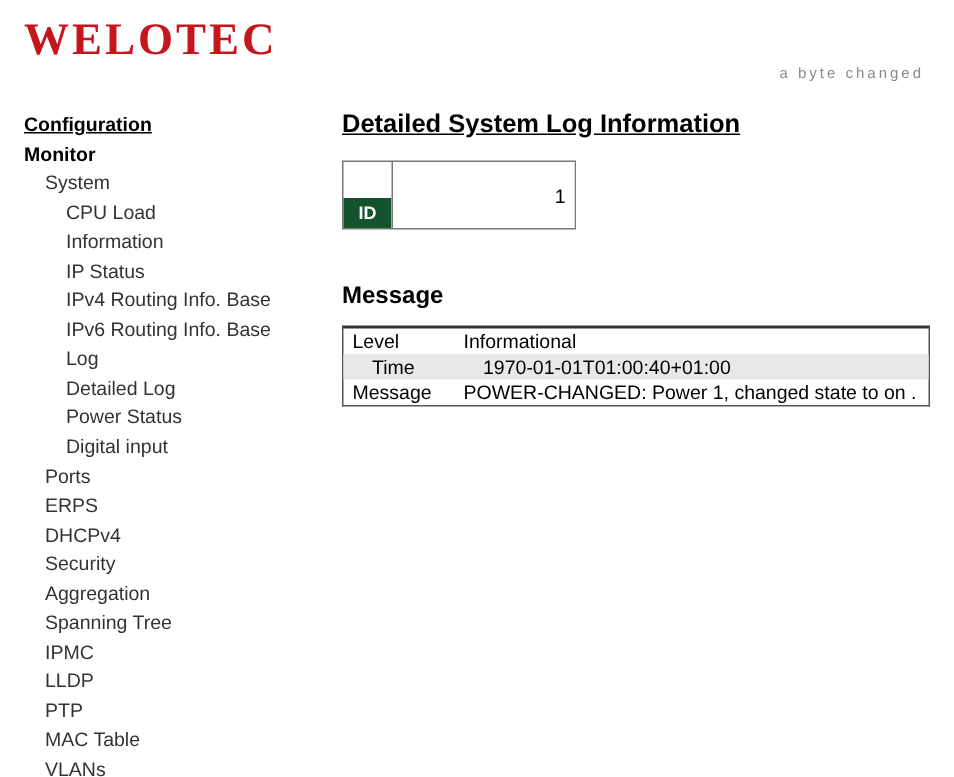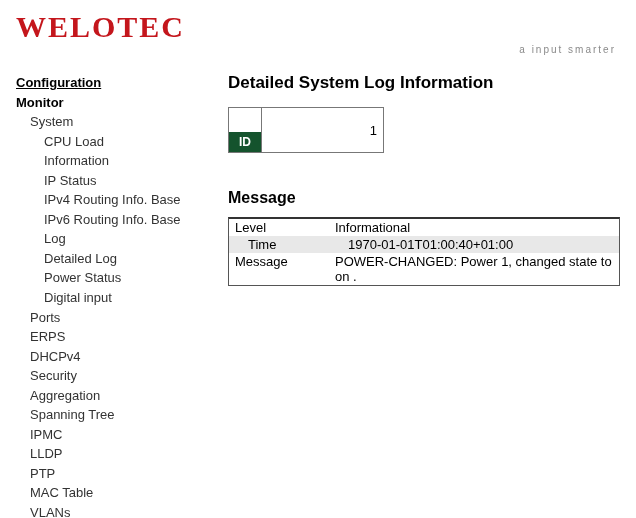--- a/index.html
+++ b/index.html
@@ -65,20 +65,21 @@
   .indent-2 { padding-left: 28px; }
 
   .main {
     flex: 1;
     padding-left: 20px;
   }
   .page-title {
     font-size: 17px;
     font-weight: bold;
     margin: 0 0 14px 0;
+    text-decoration: underline;
   }
   .id-row {
     display: flex;
     align-items: stretch;
     border: 1px solid #777;
     width: 156px;
   }
   .id-label {
     background: #14532d;
     color: #fff;
@@ -106,35 +107,34 @@
   }
   .msg-table {
     border: 1px solid #555;
     border-top: 2px solid #333;
     width: 100%;
     font-size: 13px;
   }
   .msg-row {
     display: flex;
     padding: 1px 6px;
-    gap: 26px;
   }
   .msg-row.alt { background: #e8e8e8; padding-left: 19px; }
   .msg-key {
     width: 74px;
     flex: 0 0 74px;
   }
   .msg-val { flex: 1; }
 </style>
 </head>
 <body>
 
 <div class="logo">
   <div class="logo-text">WELOTEC</div>
-  <div class="logo-tag">a input smarter</div>
+  <div class="logo-tag">a byte changed</div>
 </div>
 
 <div class="layout">
   <div class="sidebar">
     <div class="nav-top">Configuration</div>
     <div class="nav-section-open">Monitor</div>
 
     <div class="nav-item indent-1">System</div>
     <div class="nav-item indent-2">CPU Load</div>
     <div class="nav-item indent-2">Information</div>

